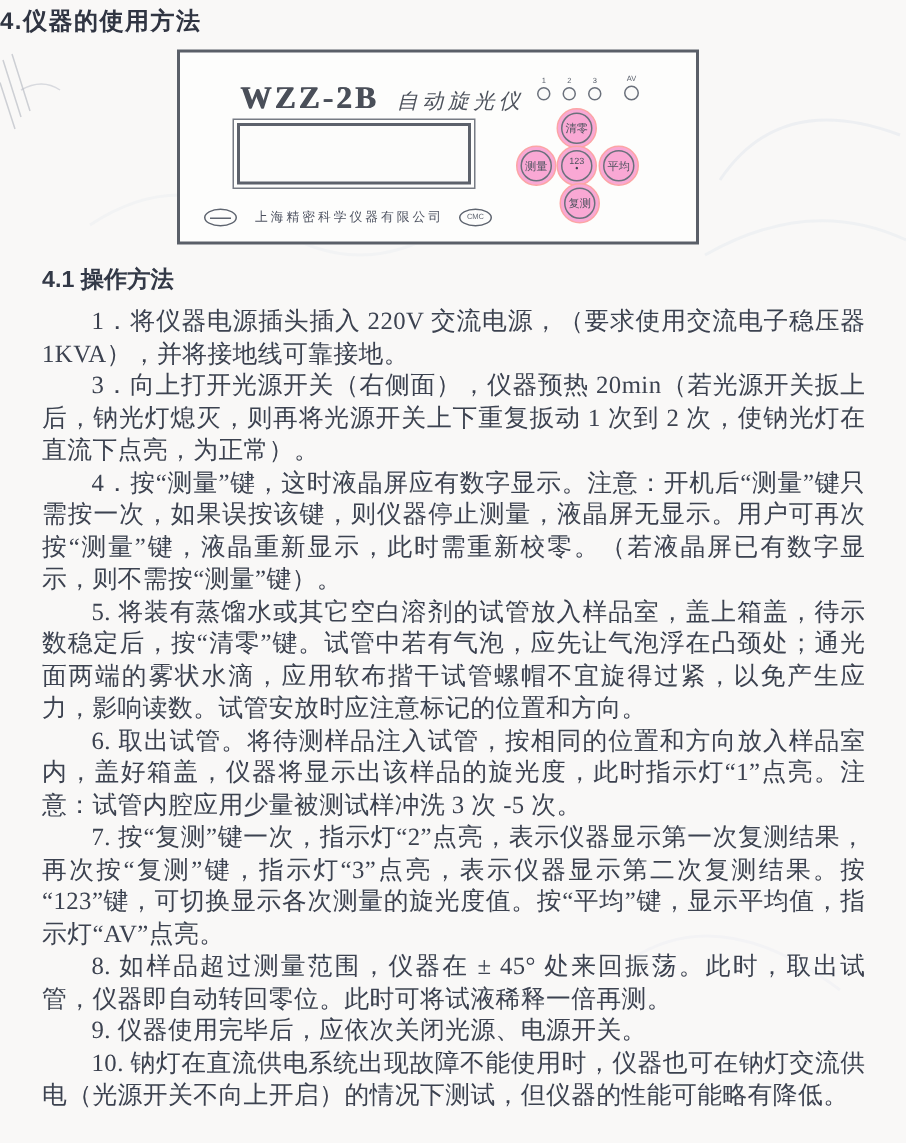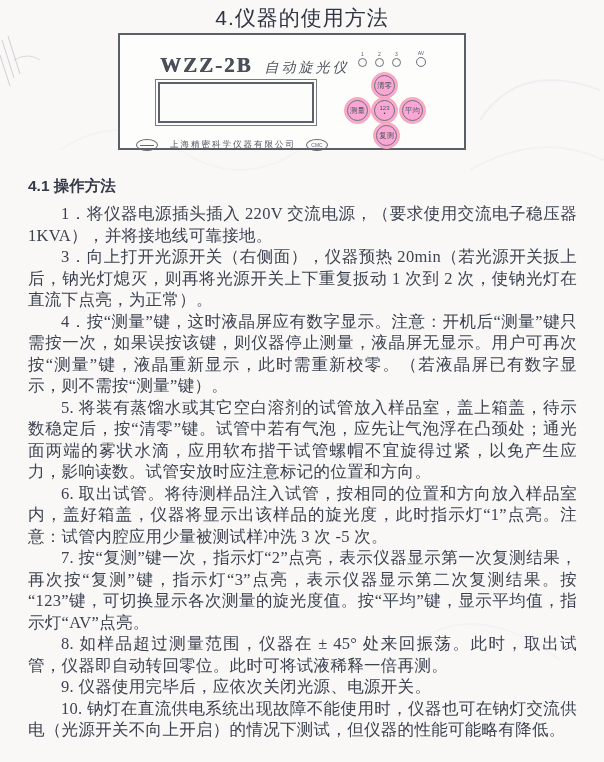--- a/index.html
+++ b/index.html
@@ -8,32 +8,31 @@
     background:#fbfaf8;
     position:relative;
     overflow:hidden;
     font-family:"Liberation Serif","DejaVu Serif",serif;
     color:#3c4250;
   }
   .artifacts{position:absolute;inset:0;pointer-events:none;}
   
   .page-title{
     margin:4px 0 0 0;
-    text-align:center;
-    font-family:"Liberation Sans","DejaVu Sans",sans-serif;
-    font-weight:normal;
-    font-size:21px;
+    font-family:"Liberation Sans","DejaVu Sans",sans-serif;
+    font-weight:bold;
+    font-size:16px;
     letter-spacing:1px;
     color:#2e3340;
   }
   
   .panel{
     position:absolute;
     left:118px;top:33px;
-    width:348px;height:117px;
+    width:348px;height:130px;
     border:2px solid #5a5f68;
     background:#fdfdfc;
     box-sizing:border-box;
   }
   .model{
     position:absolute;left:40px;top:18px;white-space:nowrap;
   }
   .model-name{
     font-family:"Liberation Serif","DejaVu Serif",serif;
     font-weight:bold;font-size:21px;letter-spacing:2px;color:#4a4f59;

